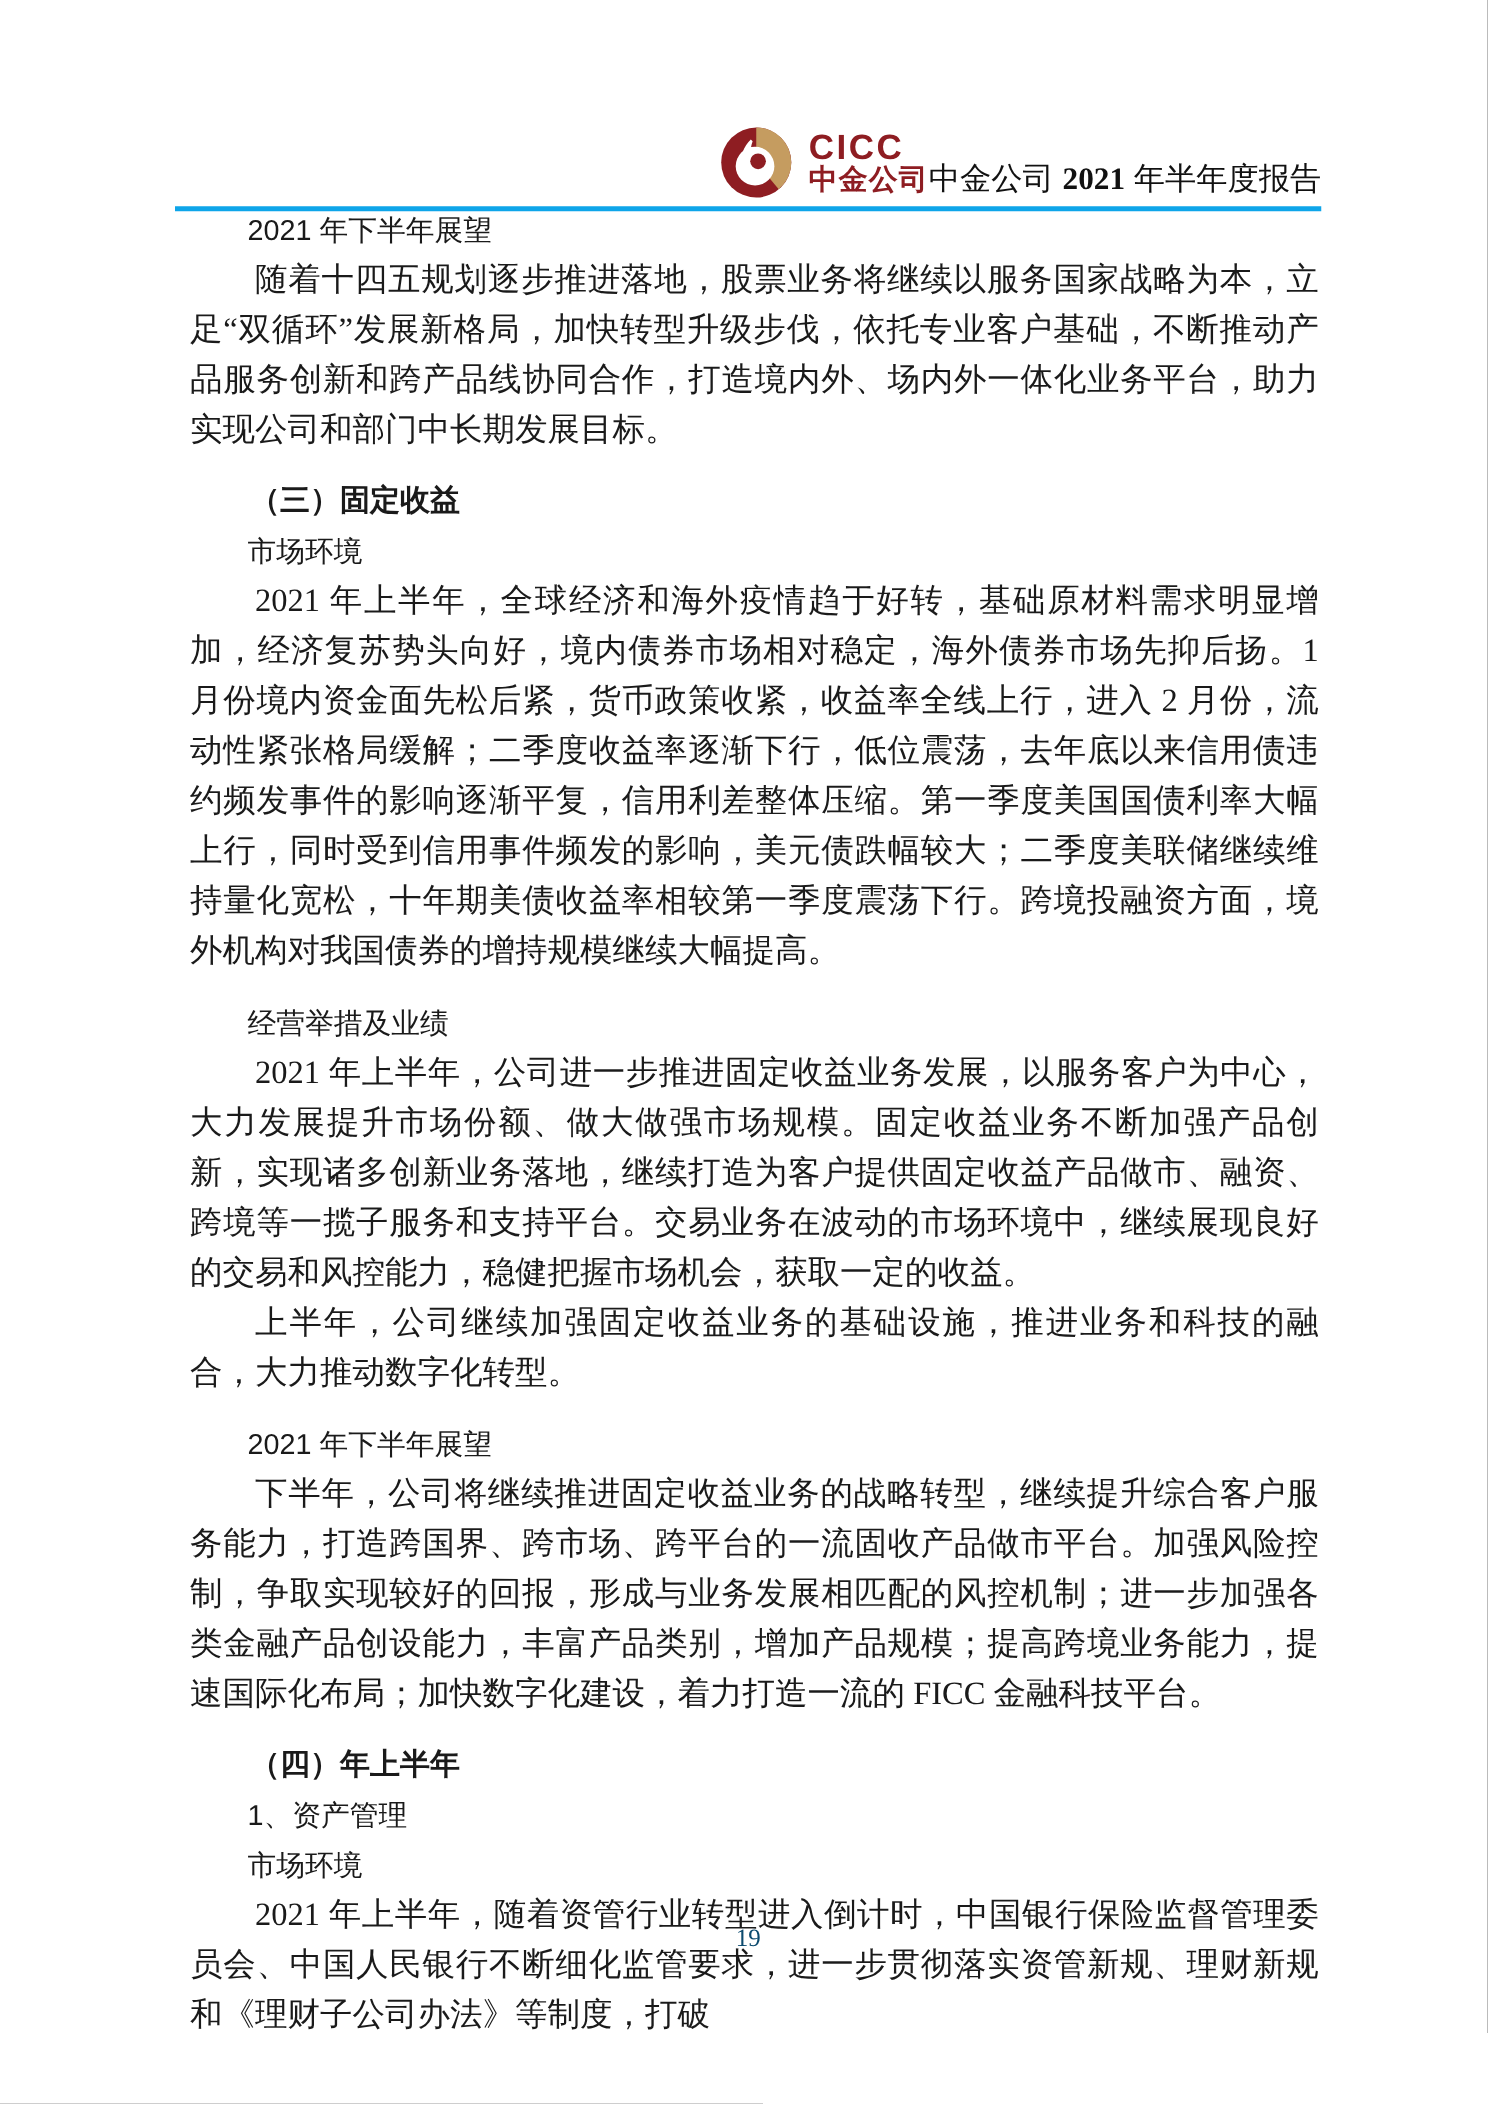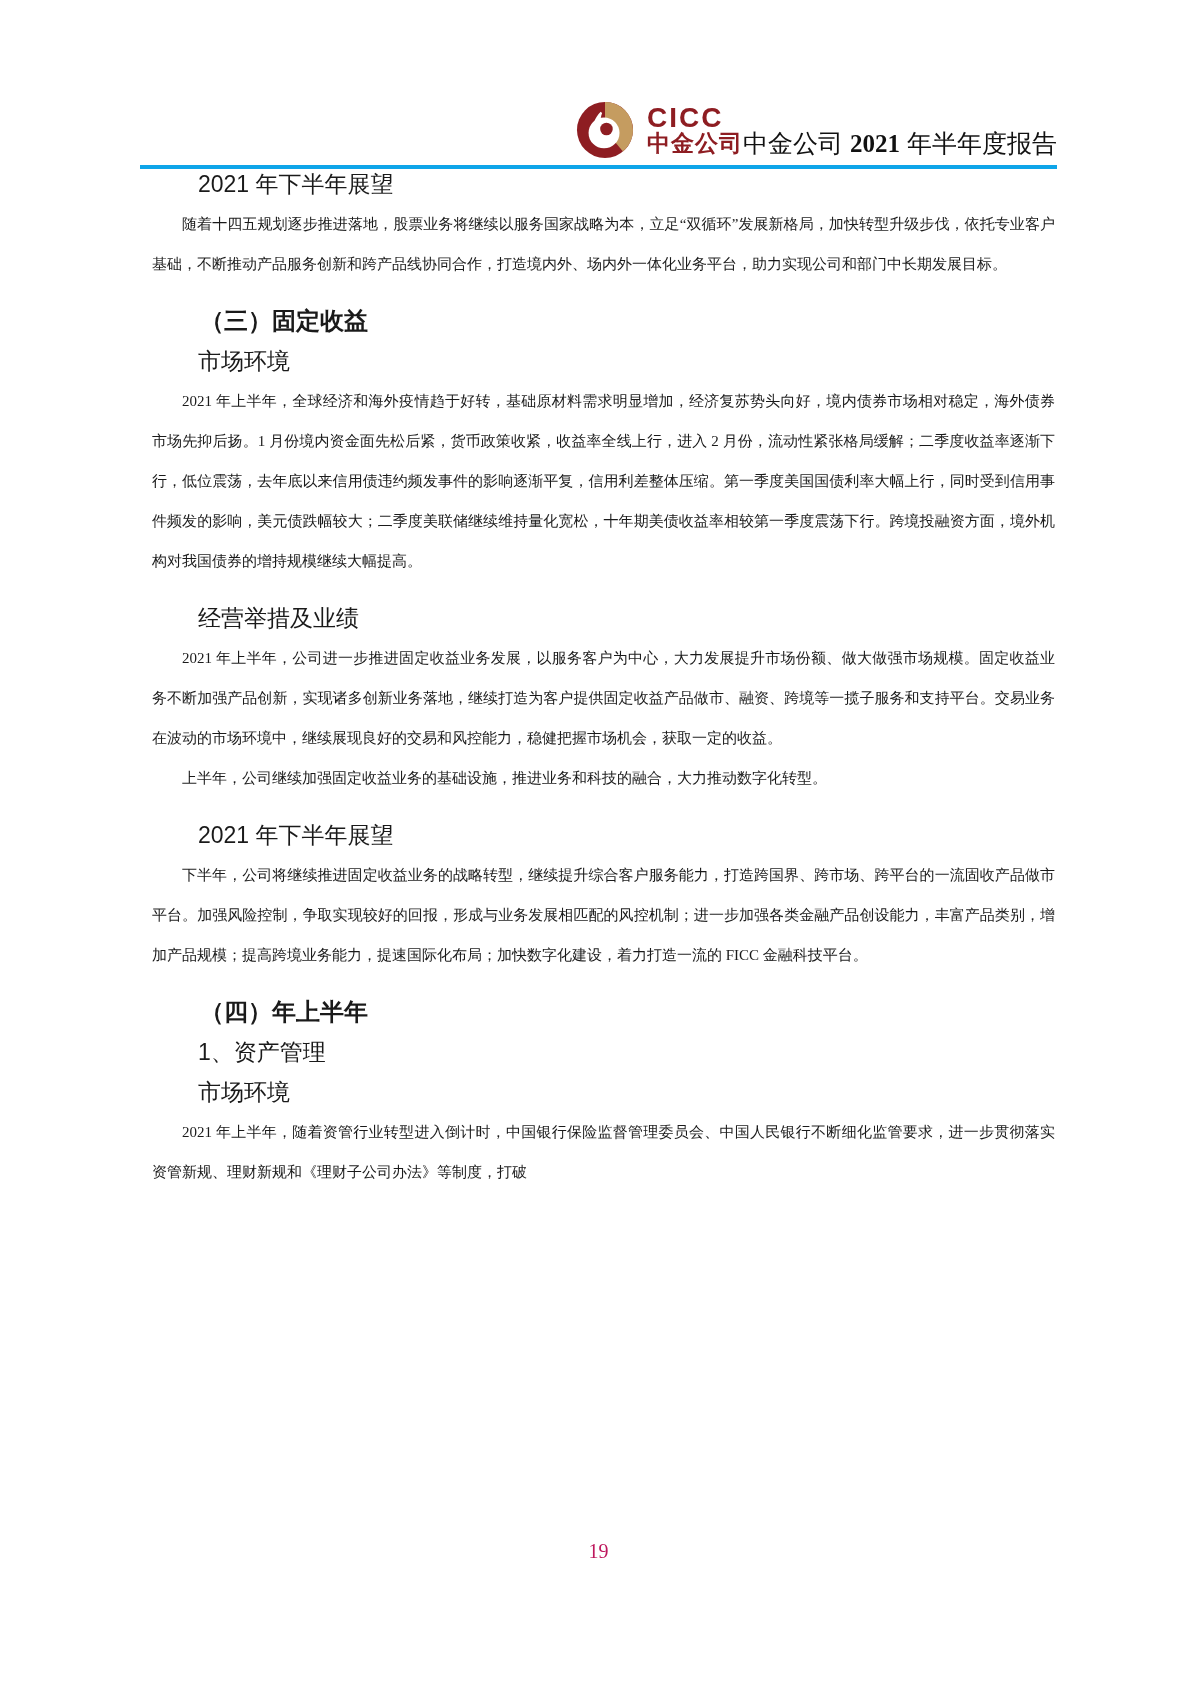--- a/index.html
+++ b/index.html
@@ -36,39 +36,39 @@
   .report-title {
     font-size:25px; line-height:26px; color:#111;
     padding-bottom:2px; white-space:nowrap;
   }
   .report-title .yr { font-weight:bold; margin:0 7px; }
   
   .content {
     position:absolute; left:152px; top:151px; width:903px;
   }
   .blk {
-    font-size:15px; line-height:40px;
+    font-size:26px; line-height:40px;
     text-indent:2em;
   }
   p.blk { text-align:justify; }
   .h2 {
     font-family:"Liberation Sans", sans-serif;
     font-weight:bold; font-size:24px;
   }
   .h3 {
     font-family:"Liberation Sans", sans-serif;
     font-weight:normal; font-size:23px;
   }
   .first { margin-top:13px; }
   .gap   { margin-top:17px; }
   
   .footer {
     position:absolute; left:140px; top:1540px; width:917px;
     text-align:center;
-    font-size:20px; color:#be185d;
+    font-size:20px; color:#0c4a6e;
   }
 </style>
 </head>
 <body>
 
 <div class="page">
 
   <div class="header">
     <div class="logo">
       <span class="logo-mark">

